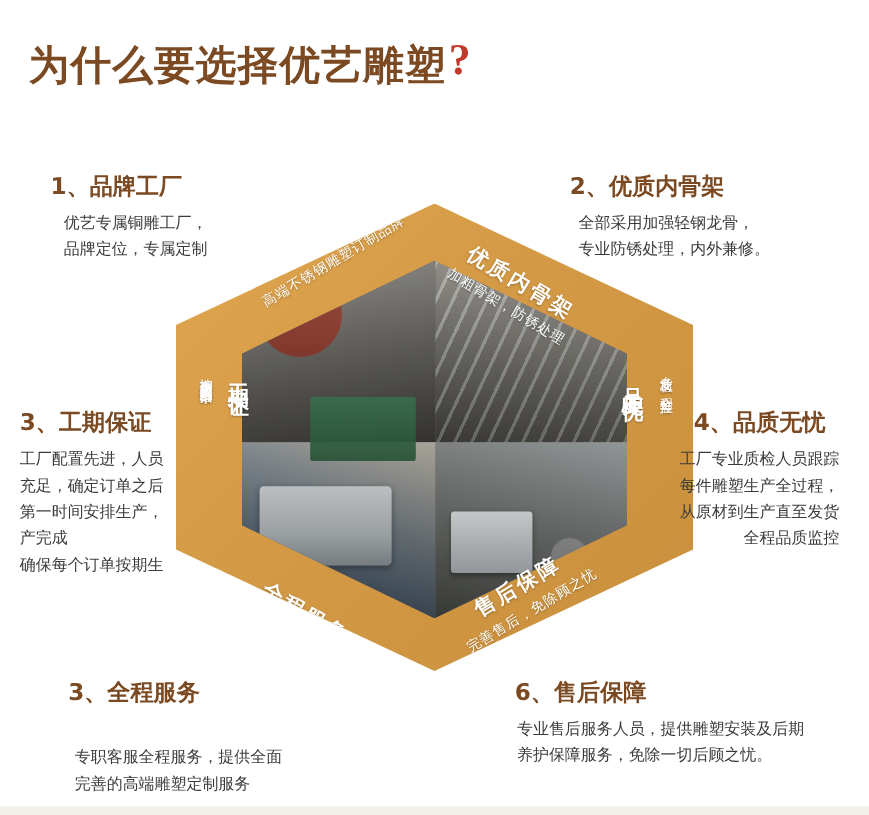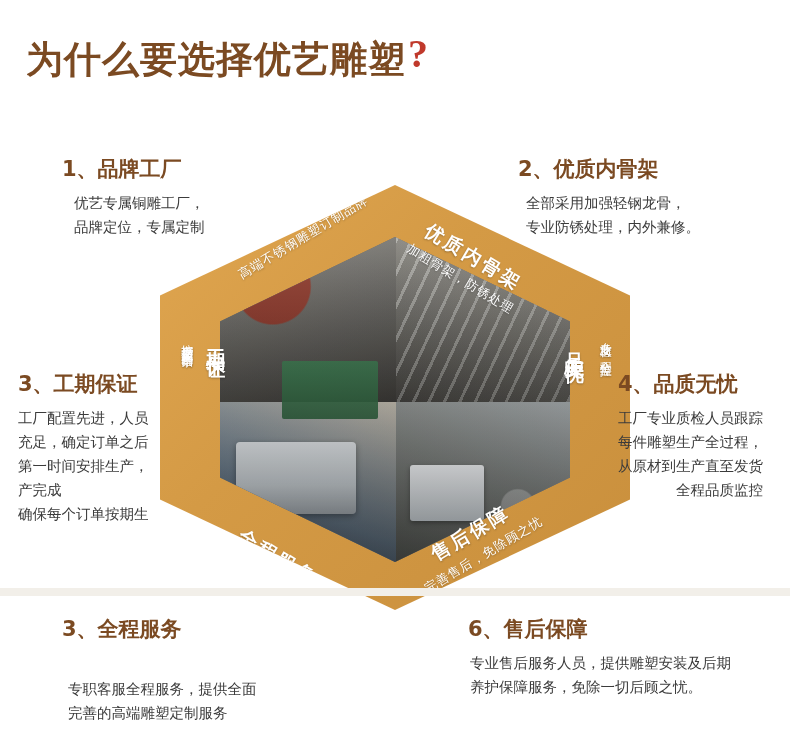--- a/index.html
+++ b/index.html
@@ -10,21 +10,21 @@
     width: 790px;
     height: 741px;
     background: #ffffff;
     font-family: "Liberation Sans", "DejaVu Sans", sans-serif;
     overflow: hidden;
     position: relative;
   }
   .page {
     position: relative;
     width: 790px;
-    height: 596px;
+    height: 741px;
     background: #ffffff;
   }
 
   
   .title-wrap {
     position: absolute;
     left: 26px;
     top: 38px;
     display: flex;
     align-items: flex-start;
@@ -223,27 +223,27 @@
   }
   .blk-body {
     font-size: 14.5px;
     color: #3b3b3b;
     line-height: 24px;
     margin-top: 8px;
     font-family: "DejaVu Sans", "Liberation Sans", sans-serif;
   }
   .blk-body div { white-space: nowrap; }
 
-  .b1 { left: 62px; top: 155px; }
+  .b1 { left: 46px; top: 155px; }
   .b1 .blk-body { margin-left: 12px; }
   .b2 { left: 518px; top: 155px; }
   .b2 .blk-body { margin-left: 8px; }
   .b3 { left: 18px; top: 370px; }
   .b4 { left: 618px; top: 370px; text-align: right; }
-  .b4 .blk-head { text-align: left; }
+  .b4 .blk-head { text-align: center; }
   .b4 .blk-body div { text-align: right; }
   .b5 { left: 62px; top: 615px; }
   .b5 .blk-body { margin-left: 6px; margin-top: 34px; }
   .b6 { left: 468px; top: 615px; }
   .b6 .blk-body { margin-left: 2px; }
 
   
   .bottom-band {
     position: absolute;
     left: 0; bottom: 0;

